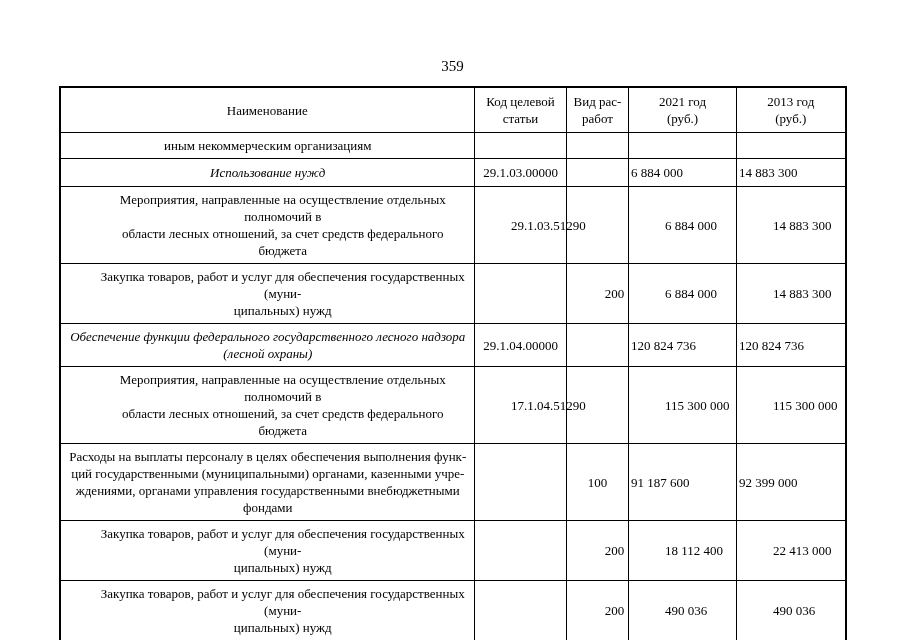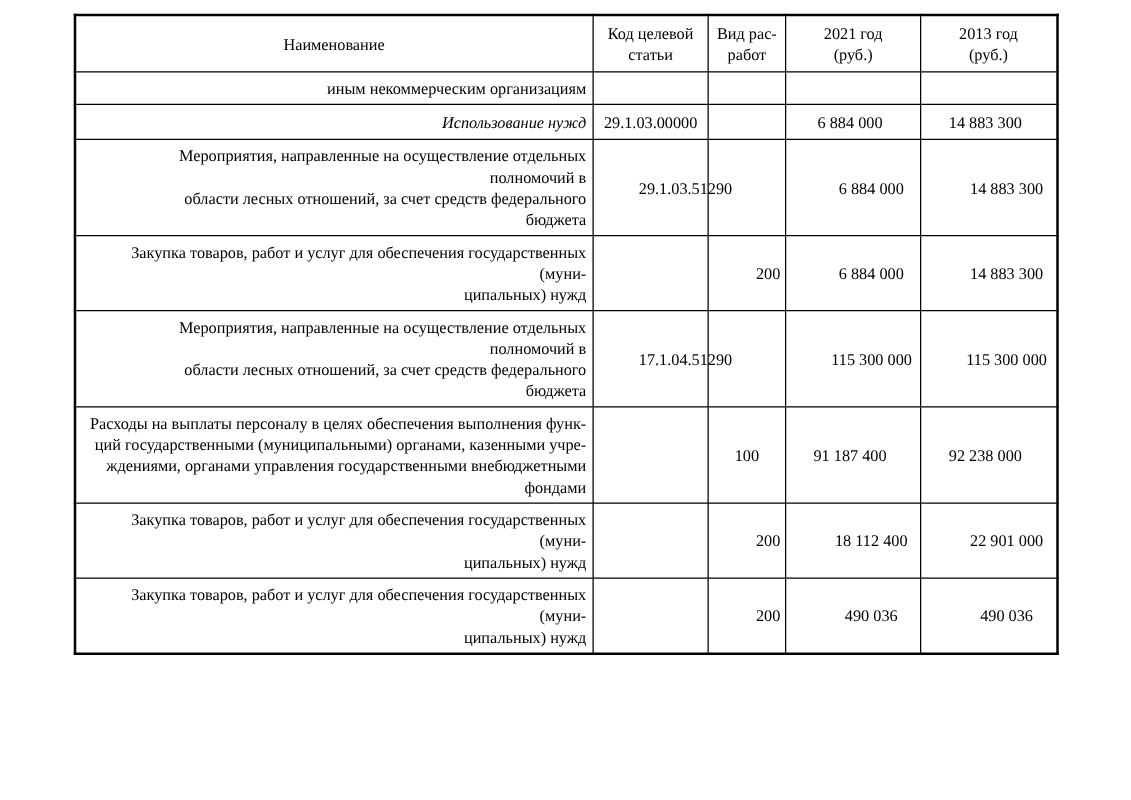--- a/index.html
+++ b/index.html
@@ -44,47 +44,48 @@
     box-sizing: border-box;
     white-space: pre-line;
     font-weight: normal;
   }
   th {
     text-align: center;
     padding: 5px 3px;
     height: 44px;
   }
   td.c-name {
-    text-align: right;
+    text-align: center;
     padding: 4px 5px 4px 6px;
   }
   td.c-code, td.c-type {
     text-align: center;
     padding: 4px 2px;
     white-space: nowrap;
   }
   td.c-num {
-    text-align: center;
+    text-align: left;
     padding: 4px 7px 4px 2px;
     white-space: nowrap;
   }
   tr.row-italic td.c-name {
     font-style: italic;
   }
   tr.h26 td { height: 26px; }
   tr.h28 td { height: 28px; }
   tr.h36 td { height: 36px; padding-left: 36px; }
   tr.h38 td { height: 38px; }
   tr.h72 td { height: 72px; }
 </style>
 </head>
 <body>
 
 <div class="page">
 
+  <div class="page-number">359</div>
 
   <table class="budget-table">
     <colgroup>
       <col class="c1">
         <col class="c2">
         <col class="c3">
         <col class="c4">
         <col class="c5">
     </colgroup>
     <thead>
@@ -124,45 +125,53 @@
         <td class="c-num">14 883 300</td>
       </tr>
       <tr class="h36">
         <td class="c-name">Закупка товаров, работ и услуг для обеспечения государственных (муни-
 ципальных) нужд</td>
         <td class="c-code"></td>
         <td class="c-type">200</td>
         <td class="c-num">6 884 000</td>
         <td class="c-num">14 883 300</td>
       </tr>
+      <tr class="h38 row-italic">
+        <td class="c-name">Обеспечение функции федерального государственного лесного надзора
+(лесной охраны)</td>
+        <td class="c-code">29.1.04.00000</td>
+        <td class="c-type"></td>
+        <td class="c-num">120 824 736</td>
+        <td class="c-num">120 824 736</td>
+      </tr>
       <tr class="h36">
         <td class="c-name">Мероприятия, направленные на осуществление отдельных полномочий в
 области лесных отношений, за счет средств федерального бюджета</td>
         <td class="c-code">17.1.04.51290</td>
         <td class="c-type"></td>
         <td class="c-num">115 300 000</td>
         <td class="c-num">115 300 000</td>
       </tr>
       <tr class="h72">
         <td class="c-name">Расходы на выплаты персоналу в целях обеспечения выполнения функ-
 ций государственными (муниципальными) органами, казенными учре-
 ждениями, органами управления государственными внебюджетными
 фондами</td>
         <td class="c-code"></td>
         <td class="c-type">100</td>
-        <td class="c-num">91 187 400</td>
-        <td class="c-num">92 238 000</td>
+        <td class="c-num">91 187 600</td>
+        <td class="c-num">92 399 000</td>
       </tr>
       <tr class="h36">
         <td class="c-name">Закупка товаров, работ и услуг для обеспечения государственных (муни-
 ципальных) нужд</td>
         <td class="c-code"></td>
         <td class="c-type">200</td>
         <td class="c-num">18 112 400</td>
-        <td class="c-num">22 901 000</td>
+        <td class="c-num">22 413 000</td>
       </tr>
       <tr class="h36">
         <td class="c-name">Закупка товаров, работ и услуг для обеспечения государственных (муни-
 ципальных) нужд</td>
         <td class="c-code"></td>
         <td class="c-type">200</td>
         <td class="c-num">490 036</td>
         <td class="c-num">490 036</td>
       </tr>
 

